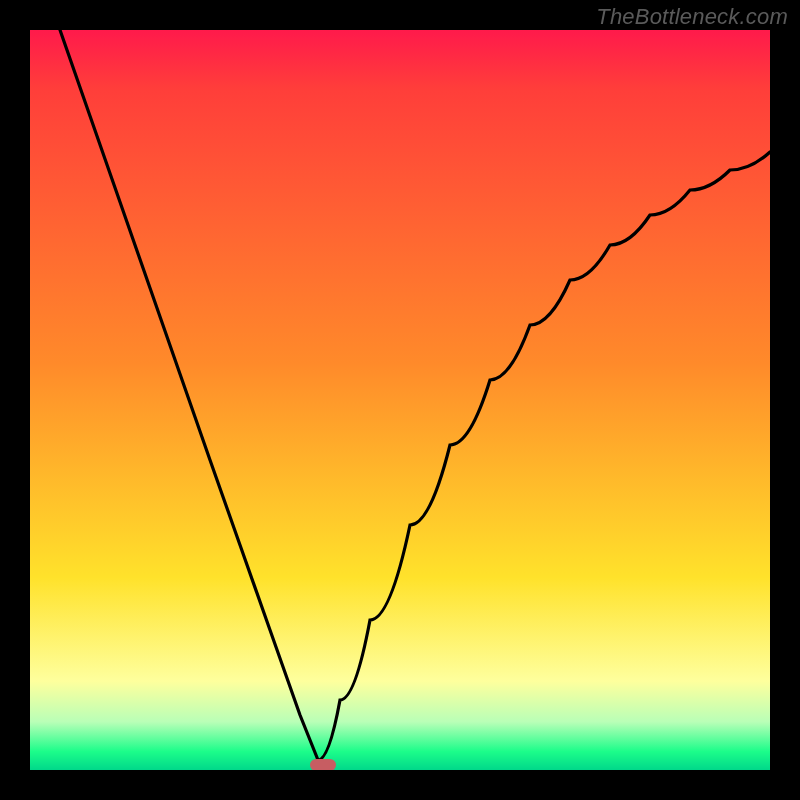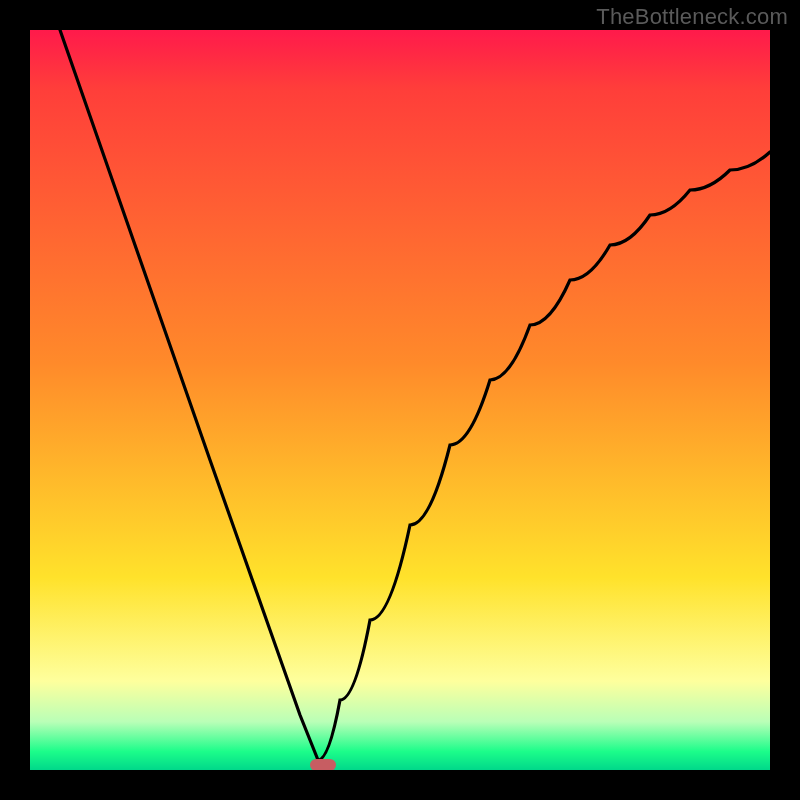--- a/index.html
+++ b/index.html
@@ -8,20 +8,21 @@
     width: 800px;
     height: 800px;
     background: #000;
     overflow: hidden;
     font-family: Arial, Helvetica, sans-serif;
   }
   .frame {
     position: absolute;
     inset: 0;
     background: #000;
+    font-style: italic;
   }
   .watermark {
     position: absolute;
     top: 4px;
     right: 12px;
     color: #5a5a5a;
     font-size: 22px;
     letter-spacing: 0.2px;
     z-index: 10;
   }

